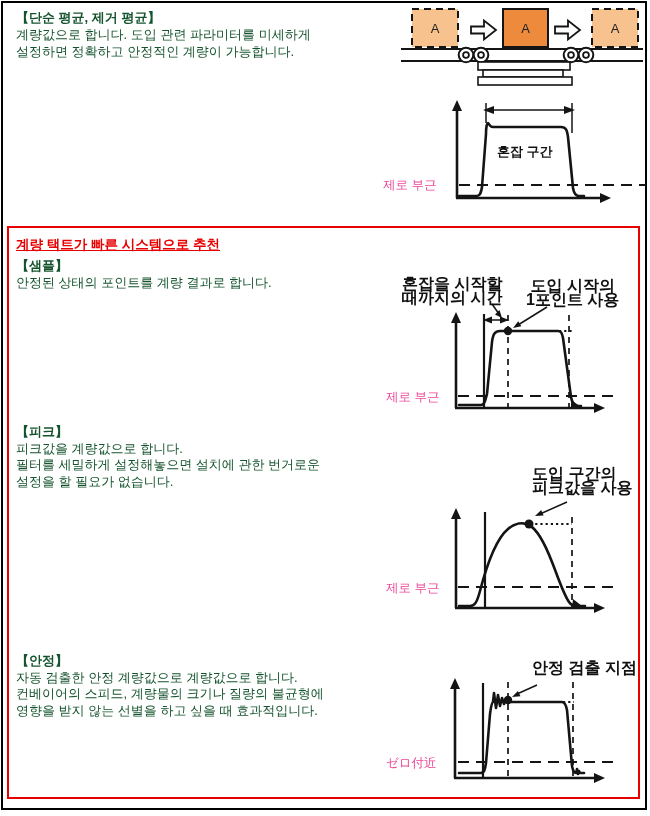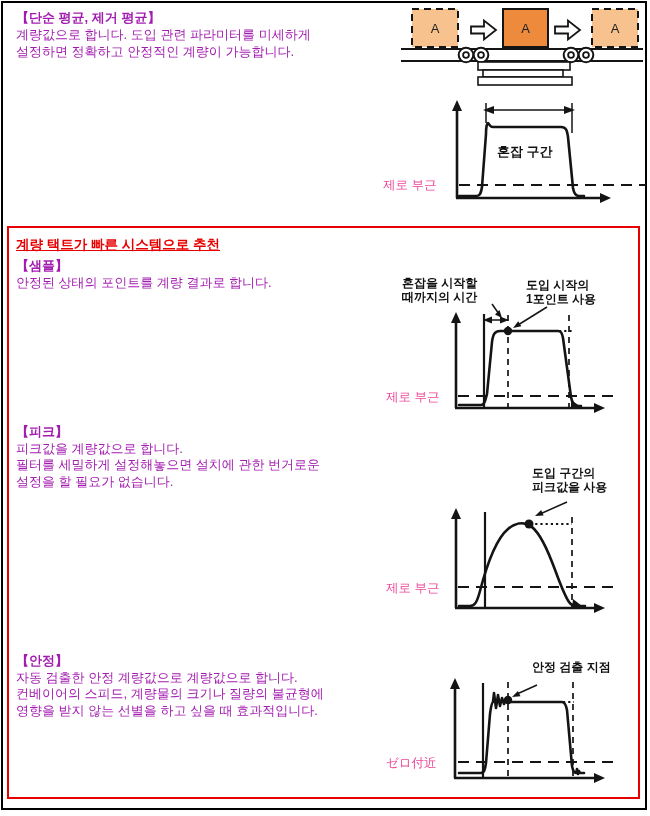--- a/index.html
+++ b/index.html
@@ -1,24 +1,24 @@
 <!DOCTYPE html>
 <html><head>
 <meta charset="utf-8">
 <style>
   * { margin:0; padding:0; box-sizing:border-box; }
   body { font-family:"Liberation Sans", sans-serif; background:#fff; }
   .page { position:relative; width:650px; height:816px; background:#fff; overflow:hidden; }
   .page-border { position:absolute; left:1px; top:1px; width:646px; height:809px; border:2px solid #000; pointer-events:none; }
-  .tb { position:absolute; font-size:13px; line-height:16.5px; color:#a21caf; white-space:nowrap; }
+  .tb { position:absolute; font-size:13px; line-height:16.5px; color:#14532d; white-space:nowrap; }
   .tb .h { font-weight:bold; }
   .intro { line-height:17px; }
   .red-title { position:absolute; left:16px; top:236px; font-size:13.5px; font-weight:bold; color:#e80000; text-decoration:underline; white-space:nowrap; }
   .redbox { position:absolute; left:7px; top:226px; width:633px; height:573px; border:2px solid #e80000; }
-  .glabel { position:absolute; font-size:12px; font-weight:bold; line-height:13.5px; color:#111; white-space:nowrap; }
+  .glabel { position:absolute; font-size:16px; font-weight:bold; line-height:13.5px; color:#111; white-space:nowrap; }
   .zlabel { position:absolute; font-size:12.5px; color:#ec4899; white-space:nowrap;text-align:center; }
   .bandlabel { position:absolute; font-size:13px; font-weight:bold; color:#111; white-space:nowrap; }
   svg { position:absolute; overflow:visible; }
   .axis { stroke:#141414; stroke-width:2.6; fill:none; }
   .wave { stroke:#141414; stroke-width:2.6; fill:none; stroke-linejoin:round; stroke-linecap:round; }
   .solid2 { stroke:#141414; stroke-width:2.2; fill:none; }
   .dash { stroke:#141414; stroke-width:1.9; fill:none; stroke-dasharray:11 7; }
   .vdash { stroke:#141414; stroke-width:1.7; fill:none; stroke-dasharray:6 5; }
   .dots { stroke:#141414; stroke-width:2; fill:none; stroke-dasharray:2.2 3; }
   .thin { stroke:#141414; stroke-width:1.5; fill:none; }
@@ -136,21 +136,21 @@
     </g>
     <g>
       <line class="axis" x1="80" y1="138" x2="222" y2="138"></line>
       <polygon class="fillb" points="219,133 219,143 230,138"></polygon>
     </g>
   </svg>
   <div class="glabel" style="left:402px; top:277px;">
     <div>혼잡을 시작할</div>
     <div>때까지의 시간</div>
   </div>
-  <div class="glabel" style="left:526px; top:279px;">
+  <div class="glabel" style="left:526px; top:279px;text-align:center;">
     <div>도입 시작의</div>
     <div>1포인트 사용</div>
   </div>
   <div class="zlabel" style="left:386px; top:389px;">제로 부근</div>
 
   <div class="tb" style="left:16px; top:424px;">
     <div class="h">【피크】</div>
     <div>피크값을 계량값으로 합니다.</div>
     <div>필터를 세밀하게 설정해놓으면 설치에 관한 번거로운</div>
     <div>설정을 할 필요가 없습니다.</div>

